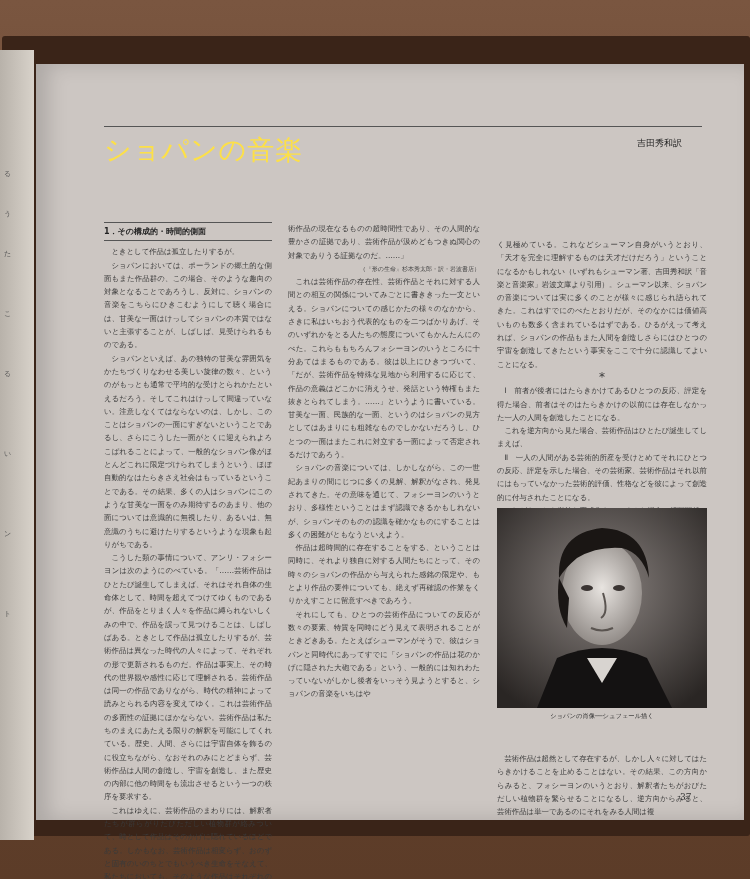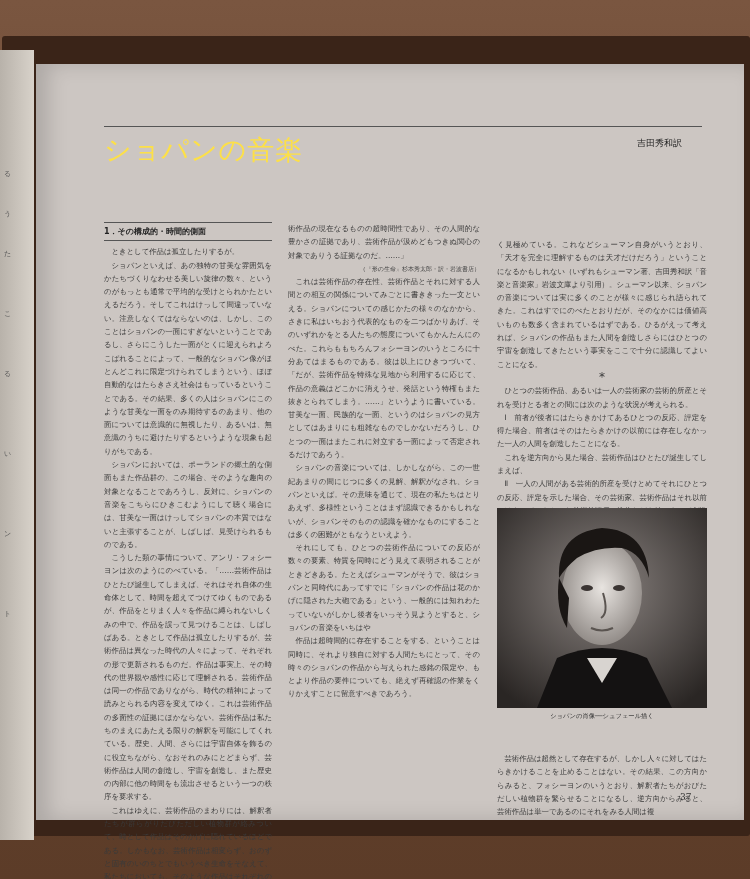--- a/index.html
+++ b/index.html
@@ -44,39 +44,38 @@
 
 <div class="page"></div>
 
 <div class="rule"></div>
 <div class="title">ショパンの音楽</div>
 <div class="author">吉田秀和訳</div>
 
 <div class="col col1">
   <div class="sec-head">1．その構成的・時間的側面</div>
   <p>ときとして作品は孤立したりするが。</p>
+  <p>ショパンにおいては、ポーランドの郷土的な側面もまた作品群の、この場合、そのような趣向の対象となることであろうし、反対に、ショパンの音楽をこちらにひきこむようにして聴く場合には、甘美な一面はけっしてショパンの本質ではないと主張することが、しばしば、見受けられるものである。</p>
   <p>ショパンといえば、あの独特の甘美な雰囲気をかたちづくりなわせる美しい旋律の数々、というのがもっとも通常で平均的な受けとられかたといえるだろう。そしてこれはけっして間違っていない。注意しなくてはならないのは、しかし、このことはショパンの一面にすぎないということであるし、さらにこうした一面がとくに迎えられよろこばれることによって、一般的なショパン像がほとんどこれに限定づけられてしまうという、ほぼ自動的なはたらきさえ社会はもっているということである。その結果、多くの人はショパンにこのような甘美な一面をのみ期待するのあまり、他の面については意識的に無視したり、あるいは、無意識のうちに避けたりするというような現象も起りがちである。</p>
-  <p>ショパンにおいては、ポーランドの郷土的な側面もまた作品群の、この場合、そのような趣向の対象となることであろうし、反対に、ショパンの音楽をこちらにひきこむようにして聴く場合には、甘美な一面はけっしてショパンの本質ではないと主張することが、しばしば、見受けられるものである。</p>
   <p>こうした類の事情について、アンリ・フォシーヨンは次のようにのべている。「……芸術作品はひとたび誕生してしまえば、それはそれ自体の生命体として、時間を超えてつけてゆくものであるが、作品をとりまく人々を作品に縛られないしくみの中で、作品を誤って見つけることは、しばしばある。ときとして作品は孤立したりするが、芸術作品は異なった時代の人々によって、それぞれの形で更新されるものだ。作品は事実上、その時代の世界観や感性に応じて理解される。芸術作品は同一の作品でありながら、時代の精神によって読みとられる内容を変えてゆく。これは芸術作品の多面性の証拠にほかならない。芸術作品は私たちのまえにあたえる限りの解釈を可能にしてくれている。歴史、人間、さらには宇宙自体を飾るのに役立ちながら、なおそれのみにとどまらず、芸術作品は人間の創造し、宇宙を創造し、また歴史の内部に他の時間をも流出させるという一つの秩序を要求する。</p>
   <p>これはゆえに、芸術作品のまわりには、解釈者たちが群らがりだびただしい植物群が絡みついて、時として作品はそのかげに隠れているほどである。しかもなお、芸術作品は相変らず、おのずと固有のいのちとでもいうべき生命をそなえて、私たちにおいても、そのような作品はそれぞれの世界を内部にもつのである。これらの解釈が根底して芸術作品の内部にもともと備わっているからである。この特質は芸術作品の不朽の本命の一部である。まことうたってはいない、この特質こそ芸</p>
 </div>
 
 <div class="col col2">
   <p style="text-indent:0">術作品の現在なるものの超時間性であり、その人間的な豊かさの証拠であり、芸術作品が汲めどもつきぬ関心の対象でありうる証拠なのだ。……」</p>
   <p class="citation">（『形の生命』杉本秀太郎・訳・岩波書店）</p>
   <p>これは芸術作品の存在性、芸術作品とそれに対する人間との相互の関係についてみごとに書ききった一文といえる。ショパンについての感じかたの様々のなかから、さきに私はいちおう代表的なものを二つばかりあげ、そのいずれかをとる人たちの態度についてもかんたんにのべた。これらももちろんフォシーヨンのいうところに十分あてはまるものである。彼は以上にひきつづいて、「だが、芸術作品を特殊な見地から利用するに応じて、作品の意義はどこかに消えうせ、発話という特権もまた抜きとられてしまう。……」というように書いている。甘美な一面、民族的な一面、というのはショパンの見方としてはあまりにも粗雑なものでしかないだろうし、ひとつの一面はまたこれに対立する一面によって否定されるだけであろう。</p>
-  <p>ショパンの音楽については、しかしながら、この一世紀あまりの間にじつに多くの見解、解釈がなされ、ショパンといえば。その意味を通じて、現在の私たちはとりあえず、多様性ということはまず認識できるかもしれないが、ショパンそのものの認識を確かなものにすることは多くの困難がともなうといえよう。</p>
+  <p>ショパンの音楽については、しかしながら、この一世紀あまりの間にじつに多くの見解、解釈がなされ、発見されてきた。その意味を通じて、フォシーヨンのいうとおり、多様性ということはまず認識できるかもしれないが、ショパンそのものの認識を確かなものにすることは多くの困難がともなうといえよう。</p>
+  <p>作品は超時間的に存在することをする、ということは同時に、それより独自に対する人間たちにとって、その時々のショパンの作品から与えられた感銘の限定や、もとより作品の要件についても、絶えず再確認の作業をくりかえすことに留意すべきであろう。</p>
   <p>それにしても、ひとつの芸術作品についての反応が数々の要素、特質を同時にどう見えて表明されることがときどきある。たとえばシューマンがそうで、彼はショパンと同時代にあってすでに「ショパンの作品は花のかげに隠された大砲である」という、一般的には知れわたっていないがしかし後者をいっそう見ようとすると、ショパンの音楽をいちはや</p>
-  <p>作品は超時間的に存在することをする、ということは同時に、それより独自に対する人間たちにとって、その時々のショパンの作品から与えられた感銘の限定や、もとより作品の要件についても、絶えず再確認の作業をくりかえすことに留意すべきであろう。</p>
 </div>
 
 <div class="col col3">
   <p style="text-indent:0">く見極めている。これなどシューマン自身がいうとおり、「天才を完全に理解するものは天才だけだろう」ということになるかもしれない（いずれもシューマン著、吉田秀和訳「音楽と音楽家」岩波文庫より引用）。シューマン以来、ショパンの音楽については実に多くのことが様々に感じられ語られてきた。これはすでにのべたとおりだが、そのなかには価値高いものも数多く含まれているはずである。ひるがえって考えれば、ショパンの作品もまた人間を創造しさらにはひとつの宇宙を創造してきたという事実をここで十分に認識してよいことになる。</p>
   <p class="star">*</p>
-  <p>ひとつの芸術作品、あるいは一人の芸術家の芸術的所産とそれを受けとる者との間には次のような状況が考えられる。</p>
   <p>Ⅰ　前者が後者にはたらきかけてあるひとつの反応、評定を得た場合、前者はそのはたらきかけの以前には存在しなかった一人の人間を創造したことになる。</p>
   <p>これを逆方向から見た場合、芸術作品はひとたび誕生してしまえば、</p>
   <p>Ⅱ　一人の人間がある芸術的所産を受けとめてそれにひとつの反応、評定を示した場合、その芸術家、芸術作品はそれ以前にはもっていなかった芸術的評価、性格などを彼によって創造的に付与されたことになる。</p>
   <p>これがもっとも単純な図式化をこころみた場合の相互関係の構造である。</p>
 </div>
 
 <div class="portrait">
   <svg width="210" height="200" viewBox="0 0 210 200">
     <defs>
       <radialGradient id="bg" cx="50%" cy="40%" r="70%">

